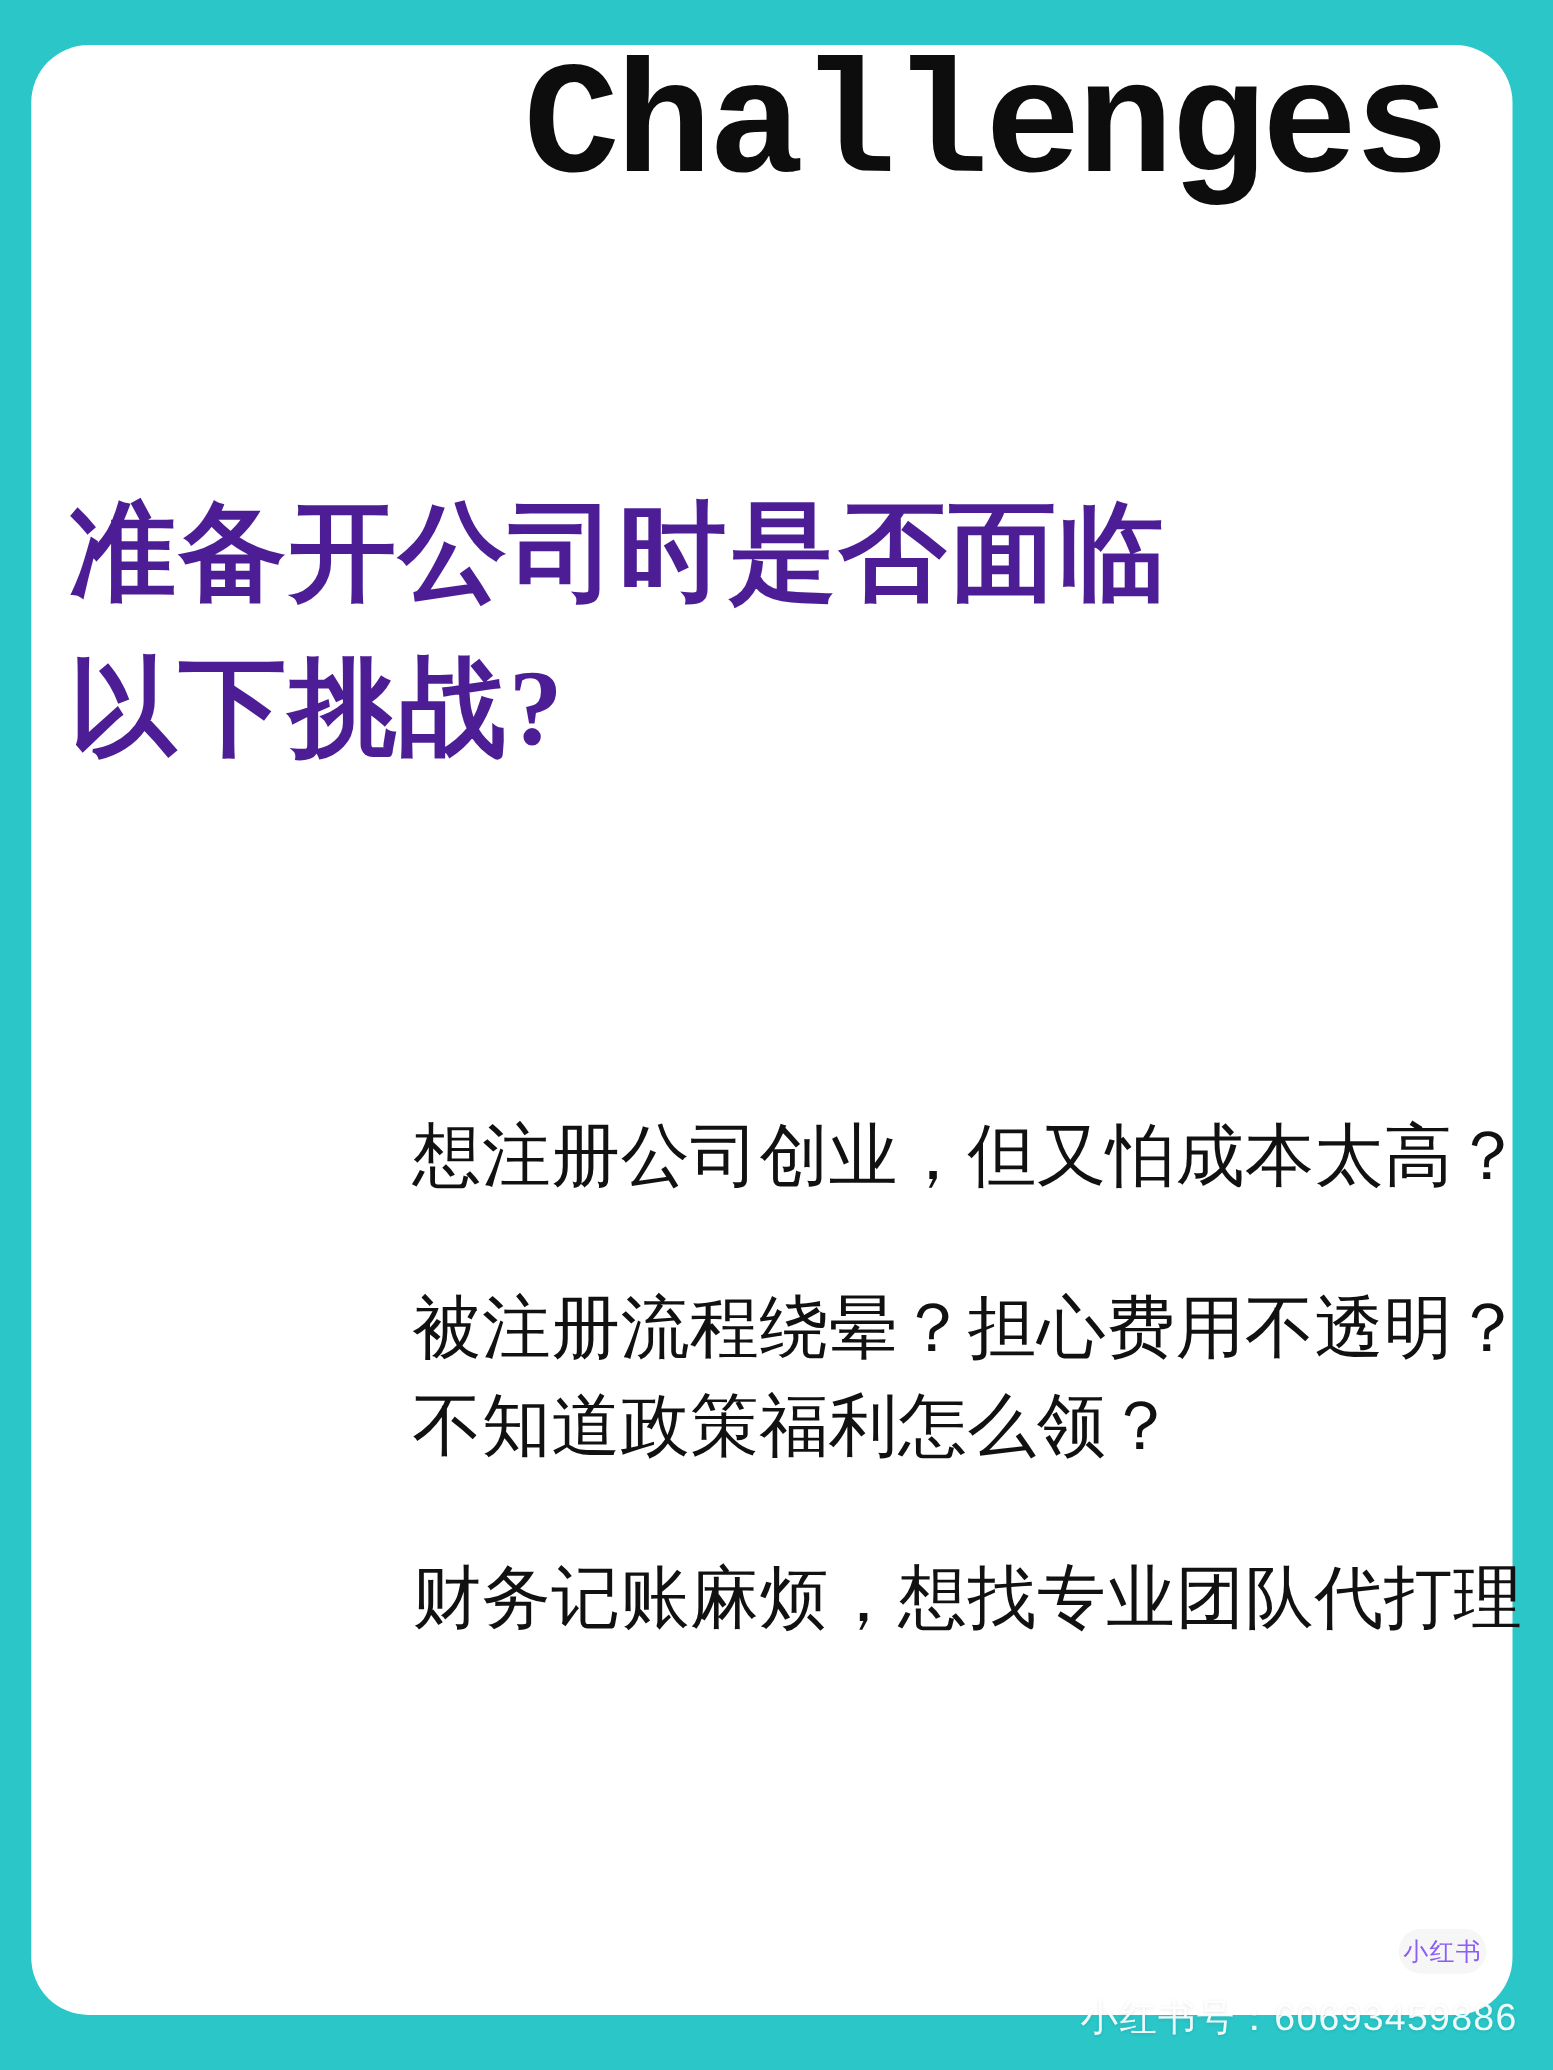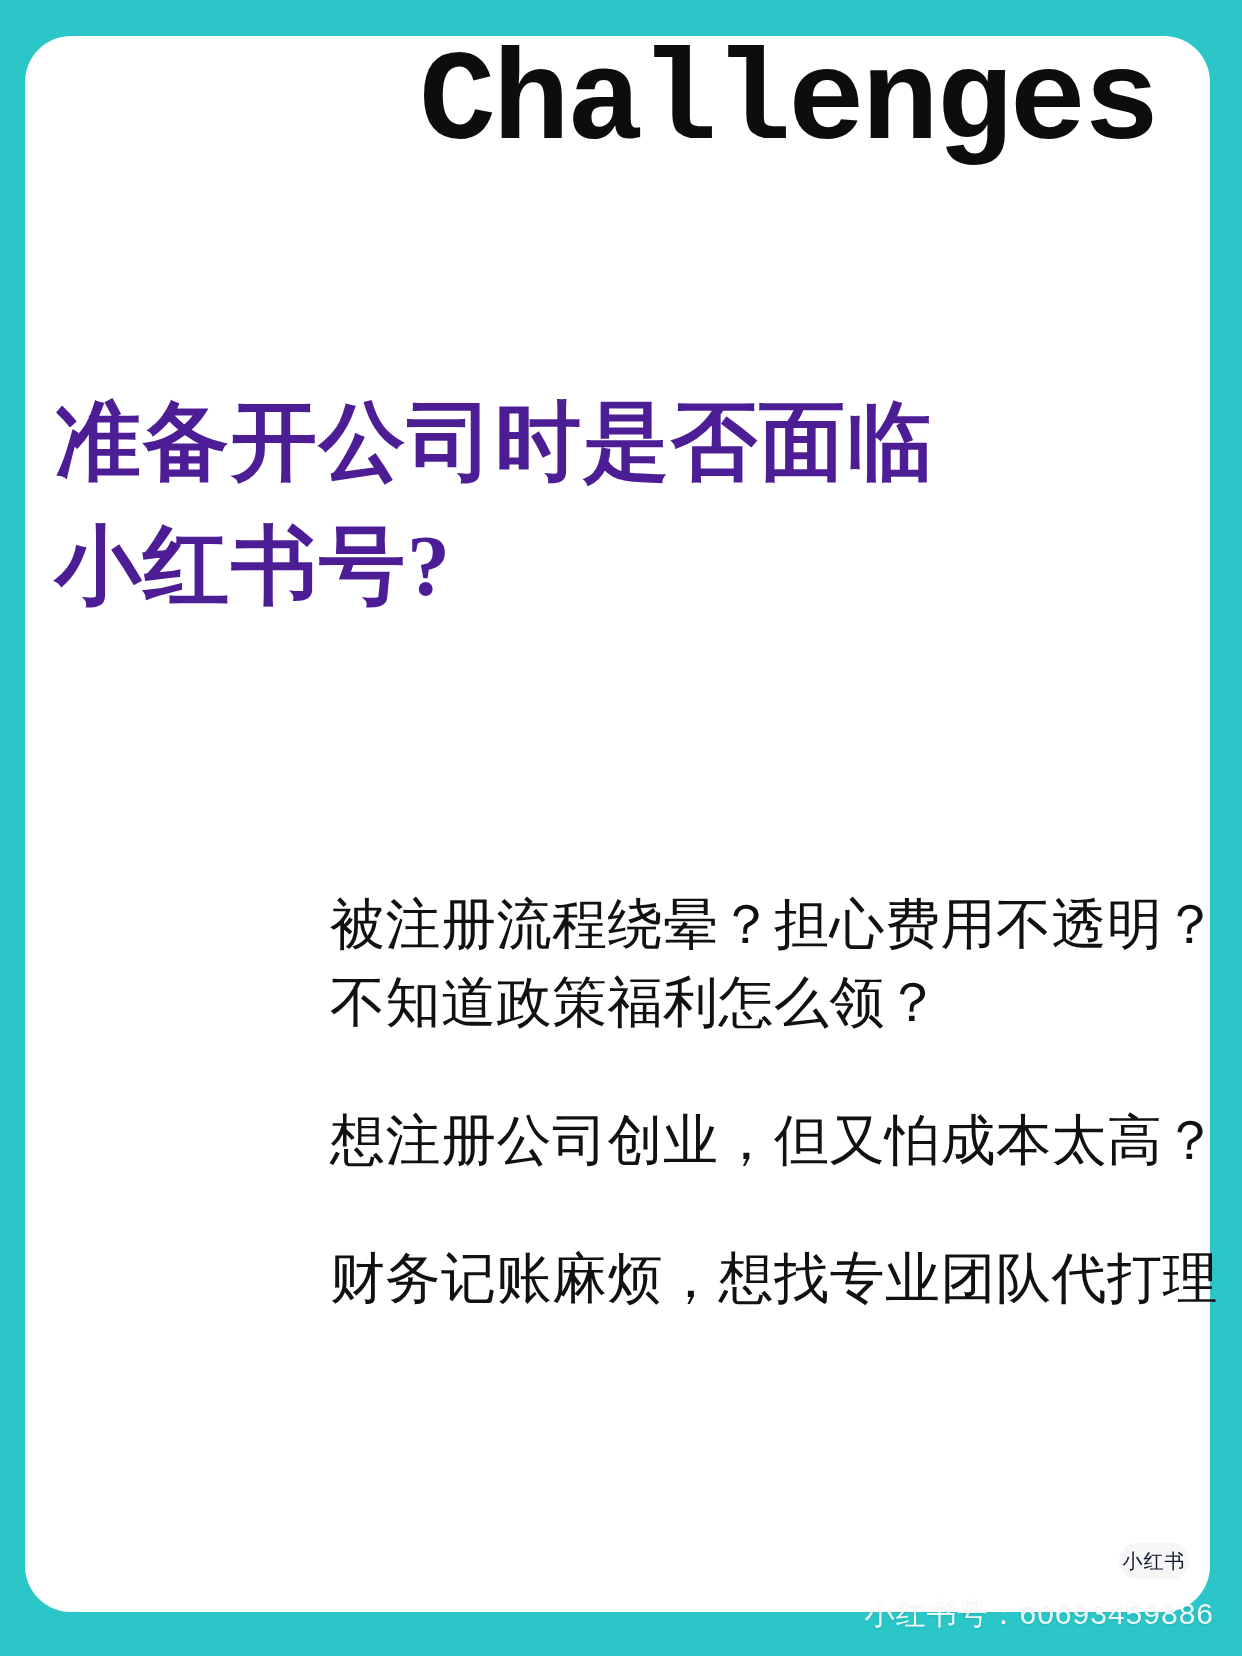--- a/index.html
+++ b/index.html
@@ -61,21 +61,21 @@
   .badge {
     position: absolute;
     left: 1119px; top: 1543px;
     width: 70px; height: 36px;
     background: #f6f6f6;
     border-radius: 18px;
     display: flex;
     align-items: center;
     justify-content: center;
     font-size: 20px;
-    color: #0f172a;
+    color: #8b5cf6;
     letter-spacing: 1px;
   }
   .account {
     position: absolute;
     top: 1594px; right: 28px;
     font-size: 30px;
     letter-spacing: 1px;
     color: rgba(255,255,255,0.92);
     text-shadow: 0 1px 3px rgba(0,0,0,0.10);
     white-space: nowrap;
@@ -83,30 +83,30 @@
 </style>
 </head>
 <body>
 
 <div class="card"></div>
 
 <div class="page-title">Challenges</div>
 
 <div class="heading">
   <div>准备开公司时是否面临</div>
-  <div>小红书号?</div>
+  <div>以下挑战?</div>
 </div>
 
 <div class="paragraphs">
   <div class="paragraph">
+    <div>想注册公司创业，但又怕成本太高？</div>
+  </div>
+  <div class="paragraph">
     <div>被注册流程绕晕？担心费用不透明？</div>
     <div>不知道政策福利怎么领？</div>
-  </div>
-  <div class="paragraph">
-    <div>想注册公司创业，但又怕成本太高？</div>
   </div>
   <div class="paragraph">
     <div>财务记账麻烦，想找专业团队代打理</div>
   </div>
 </div>
 
 <div class="badge">小红书</div>
 
 <div class="account">小红书号：60693459886</div>
 

